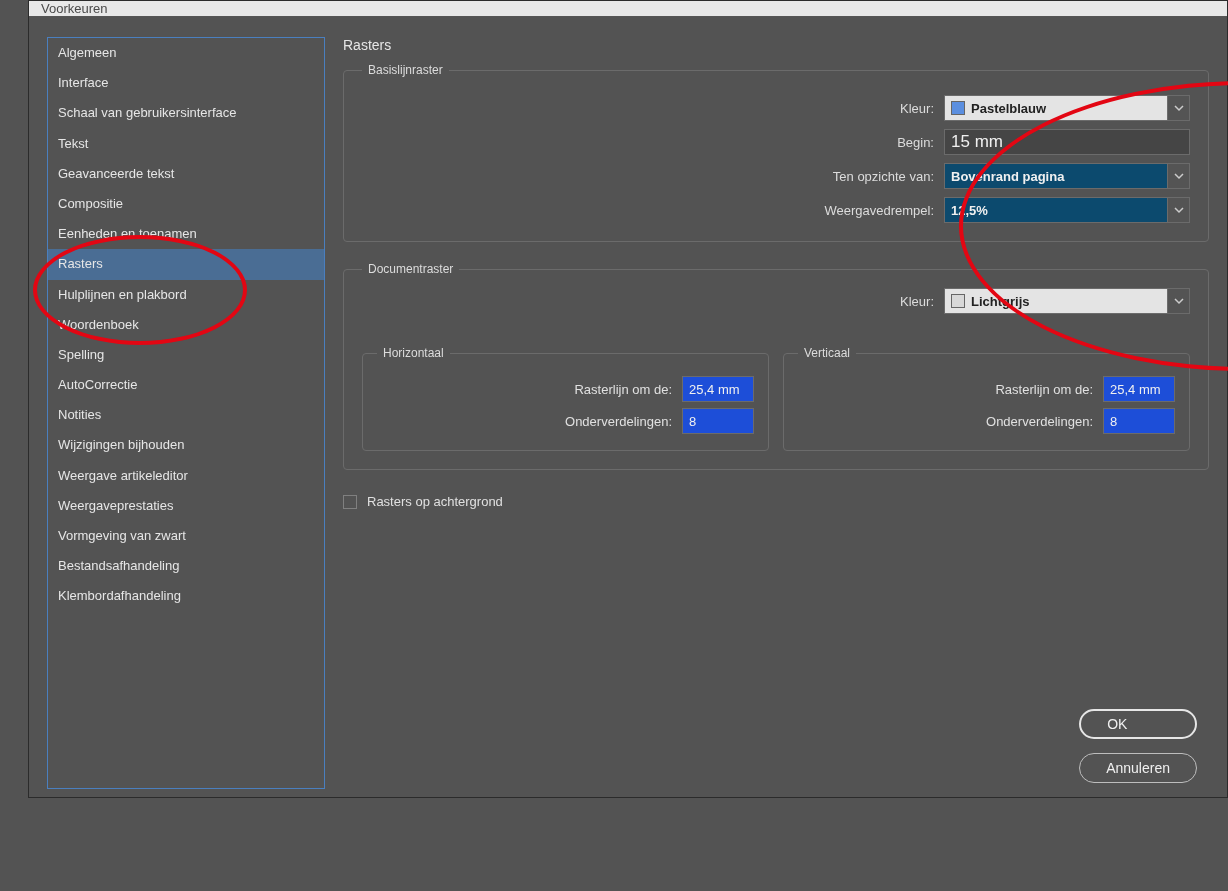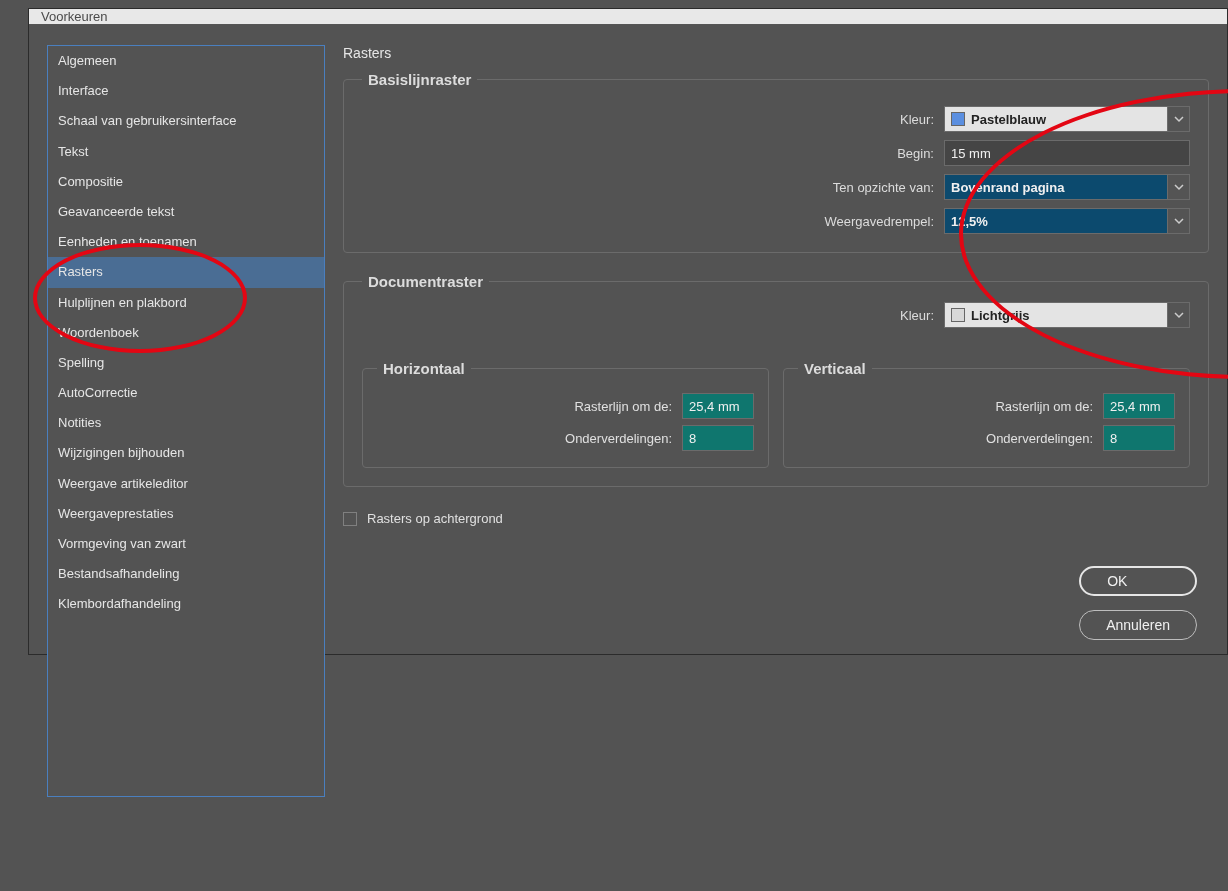--- a/index.html
+++ b/index.html
@@ -9,23 +9,23 @@
     color: #e0e0e0;
     background: #535353;
     width: 1228px;
     height: 891px;
     overflow: hidden;
     position: relative;
   }
   .window {
     position: absolute;
     left: 28px;
-    top: 8px;
+    top: 0;
     width: 1200px;
-    height: 647px;
+    height: 798px;
     background: #535353;
     border: 1px solid #2b2b2b;
     display: flex;
     flex-direction: column;
   }
   .titlebar {
     background: #e8e8e8;
     color: #4a4a4a;
     height: 32px;
     display: flex;
@@ -72,36 +72,35 @@
   fieldset {
     border: 1px solid #6b6b6b;
     border-radius: 4px;
     padding: 12px 18px 18px 18px;
     margin-bottom: 20px;
     position: relative;
   }
   legend {
     padding: 0 6px;
     color: #dcdcdc;
-    font-size: 15px;
-    font-weight: bold;
+    font-size: 12px;
   }
   .form-rows { display: flex; flex-direction: column; gap: 8px; margin-top: 6px;}
   .row { display: flex; align-items: center; gap: 10px; justify-content: flex-end; }
   .row label { color: #dcdcdc; font-size: 13px; text-align: right; }
   .label-col { width: 340px; text-align: right; }
 
   .text-input {
     background: #454545;
     border: 1px solid #6b6b6b;
     color: #f0f0f0;
     height: 26px;
     padding: 0 6px;
     width: 246px;
-    font-size: 13px;
+    font-size: 17px;
   }
   .select-wrap {
     display: flex;
     width: 246px;
   }
   .select-field {
     flex: 1;
     background: #e4e4e4;
     border: 1px solid #6b6b6b;
     color: #222;
@@ -134,21 +133,21 @@
   .sw-blue { background: #5b8fe0; }
   .sw-lightgray { background: #d8d8d8; }
 
   .hv-grids {
     display: flex;
     gap: 14px;
     margin-top: 8px;
   }
   .hv-grids fieldset { flex: 1; margin-bottom: 0; padding: 10px 14px 16px 14px; margin-top: 24px;}
   .small-input {
-    background: #0f766e;
+    background: #1d4ed8;
     border: 1px solid #6b6b6b;
     color: #f0f0f0;
     height: 26px;
     padding: 0 6px;
     width: 72px;
     font-size: 13px;
   }
   .hv-row {
     display: flex;
     align-items: center;
@@ -218,22 +217,22 @@
     <span>Voorkeuren</span>
   </div>
   <div class="body">
 
     <div class="sidebar" id="sidebar">
 
     <div class="side-item">Algemeen</div>
         <div class="side-item">Interface</div>
         <div class="side-item">Schaal van gebruikersinterface</div>
         <div class="side-item">Tekst</div>
+        <div class="side-item">Geavanceerde tekst</div>
         <div class="side-item">Compositie</div>
-        <div class="side-item">Geavanceerde tekst</div>
         <div class="side-item">Eenheden en toenamen</div>
         <div class="side-item selected">Rasters</div>
         <div class="side-item">Hulplijnen en plakbord</div>
         <div class="side-item">Woordenboek</div>
         <div class="side-item">Spelling</div>
         <div class="side-item">AutoCorrectie</div>
         <div class="side-item">Notities</div>
         <div class="side-item">Wijzigingen bijhouden</div>
         <div class="side-item">Weergave artikeleditor</div>
         <div class="side-item">Weergaveprestaties</div>

